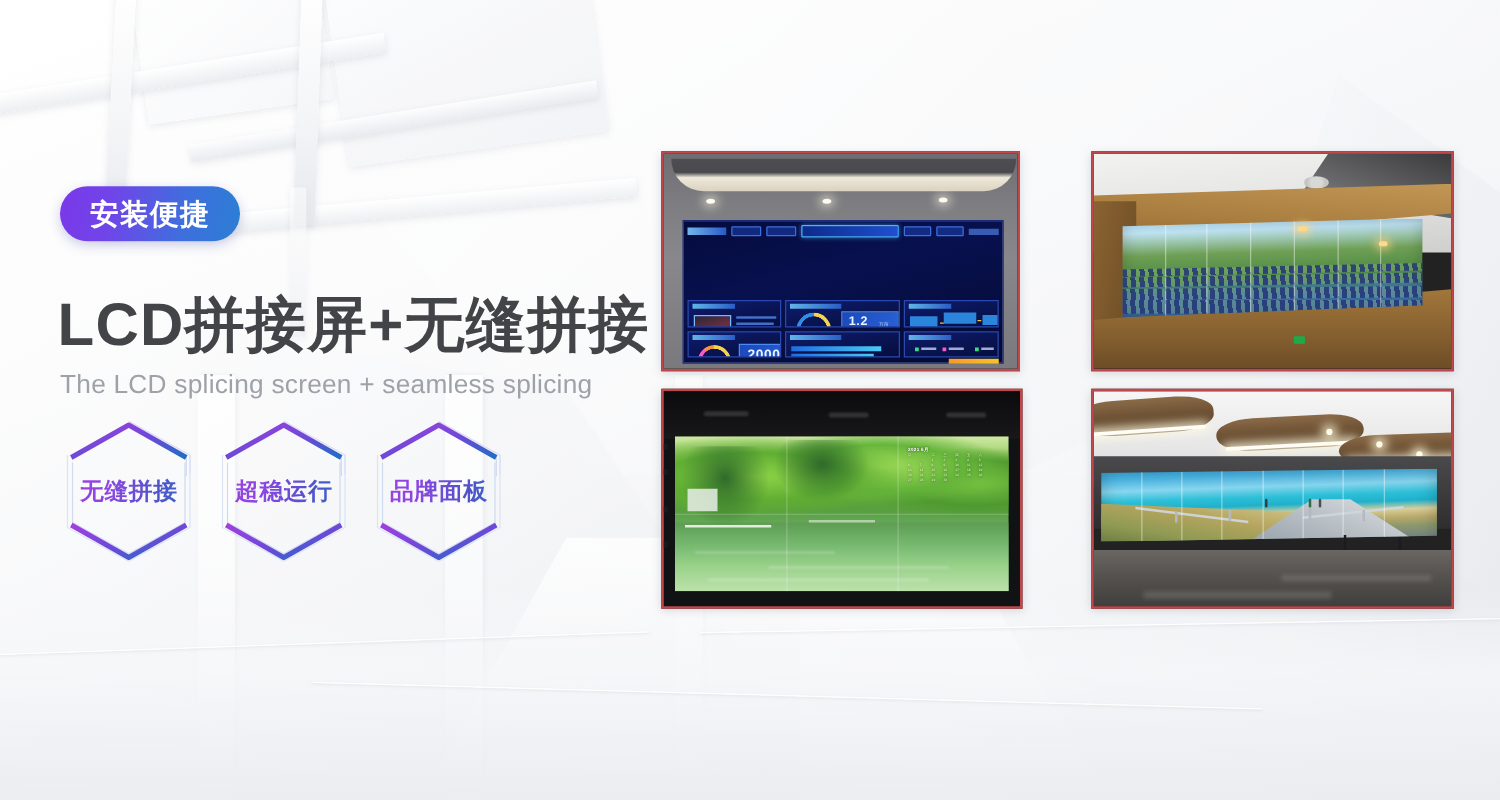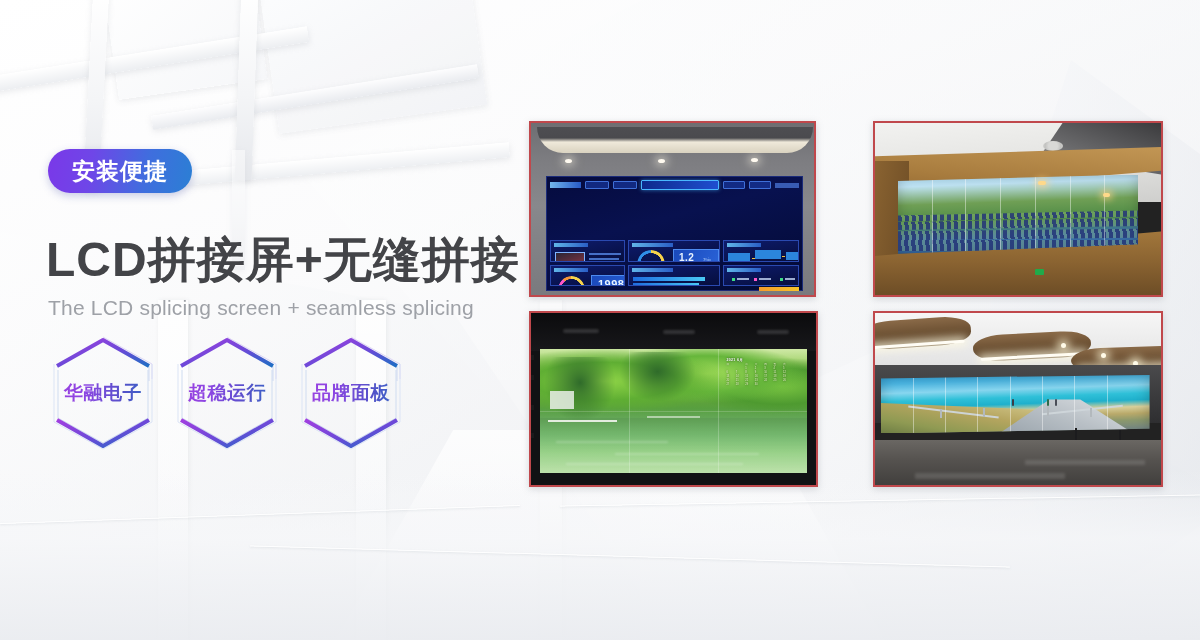--- a/index.html
+++ b/index.html
@@ -384,21 +384,21 @@
           <path d="M55 3 L104 30 L104 45" fill="none" stroke="#ddd7f5" stroke-width="1"></path>
           <path d="M9 32 L55 6 L101 32" fill="none" stroke="url(#hg1)" stroke-width="4" stroke-linejoin="round"></path>
           <path d="M6 30 L6 88 L55 115 L104 88 L104 30" fill="none" stroke="#dbe4f5" stroke-width="1"></path>
           <path d="M10 36 L10 84 L55 109 L100 84 L100 36" fill="none" stroke="#cfdcf0" stroke-width="1"></path>
           <path d="M9 86 L55 112 L101 86" fill="none" stroke="url(#hg1)" stroke-width="4" stroke-linejoin="round"></path>
           <path d="M9 32 L9 46" fill="none" stroke="url(#hg1)" stroke-width="3"></path>
           <path d="M9 72 L9 86" fill="none" stroke="url(#hg1)" stroke-width="3"></path>
           <path d="M101 32 L101 46" fill="none" stroke="url(#hg1)" stroke-width="3"></path>
           <path d="M101 72 L101 86" fill="none" stroke="url(#hg1)" stroke-width="3"></path>
         </svg>
-        <div class="feature-label">华融电子</div>
+        <div class="feature-label">无缝拼接</div>
       </div>
 
       <div class="feature">
         <svg class="hex-svg" width="110" height="118" viewBox="0 0 110 118">
           <path d="M55 6 L101 32 L101 47" fill="none" stroke="#cfd9f2" stroke-width="1"></path>
           <path d="M55 3 L104 30 L104 45" fill="none" stroke="#ddd7f5" stroke-width="1"></path>
           <path d="M9 32 L55 6 L101 32" fill="none" stroke="url(#hg1)" stroke-width="4" stroke-linejoin="round"></path>
           <path d="M6 30 L6 88 L55 115 L104 88 L104 30" fill="none" stroke="#dbe4f5" stroke-width="1"></path>
           <path d="M10 36 L10 84 L55 109 L100 84 L100 36" fill="none" stroke="#cfdcf0" stroke-width="1"></path>
           <path d="M9 86 L55 112 L101 86" fill="none" stroke="url(#hg1)" stroke-width="4" stroke-linejoin="round"></path>
@@ -493,21 +493,21 @@
               <div class="flowline" style="left:37px; top:31px; width:1px; height:3px;"></div>
             </div>
 
             <div class="dash-card">
               <div class="dcard-title"></div>
               <div class="donut" style="left:7px; top:10px; width:27px; height:27px;
                    background: conic-gradient(#f7d34a 0deg 95deg, #3ddc84 95deg 165deg, #2f8fe8 165deg 255deg, #ff56c8 255deg 320deg, #f7953a 320deg 360deg);
                    -webkit-mask: radial-gradient(circle, transparent 54%, #000 56%);
                    mask: radial-gradient(circle, transparent 54%, #000 56%);"></div>
               <div style="position:absolute;left:40px;top:9px;width:48px;height:24px;background:linear-gradient(120deg,#1a49bb,#2a63d8);border:1px solid #4d8bf0;"></div>
-              <div class="bigno" style="left:47px; top:12px; font-size:11px;">1998</div>
+              <div class="bigno" style="left:47px; top:12px; font-size:11px;">2000</div>
 
               <div class="txtline" style="left:50px; top:27px; width:28px; background:#8fc2ff;"></div>
               <div class="legend-dot" style="left:4px; top:40px; background:#2f8fe8;"></div>
               <div class="txtline" style="left:9px; top:40px; width:16px; background:#cfe3ff;"></div>
               <div class="legend-dot" style="left:32px; top:40px; background:#3ddc84;"></div>
               <div class="txtline" style="left:37px; top:40px; width:16px; background:#cfe3ff;"></div>
               <div class="legend-dot" style="left:60px; top:40px; background:#f7d34a;"></div>
               <div class="txtline" style="left:65px; top:40px; width:16px; background:#cfe3ff;"></div>
 
             </div>

